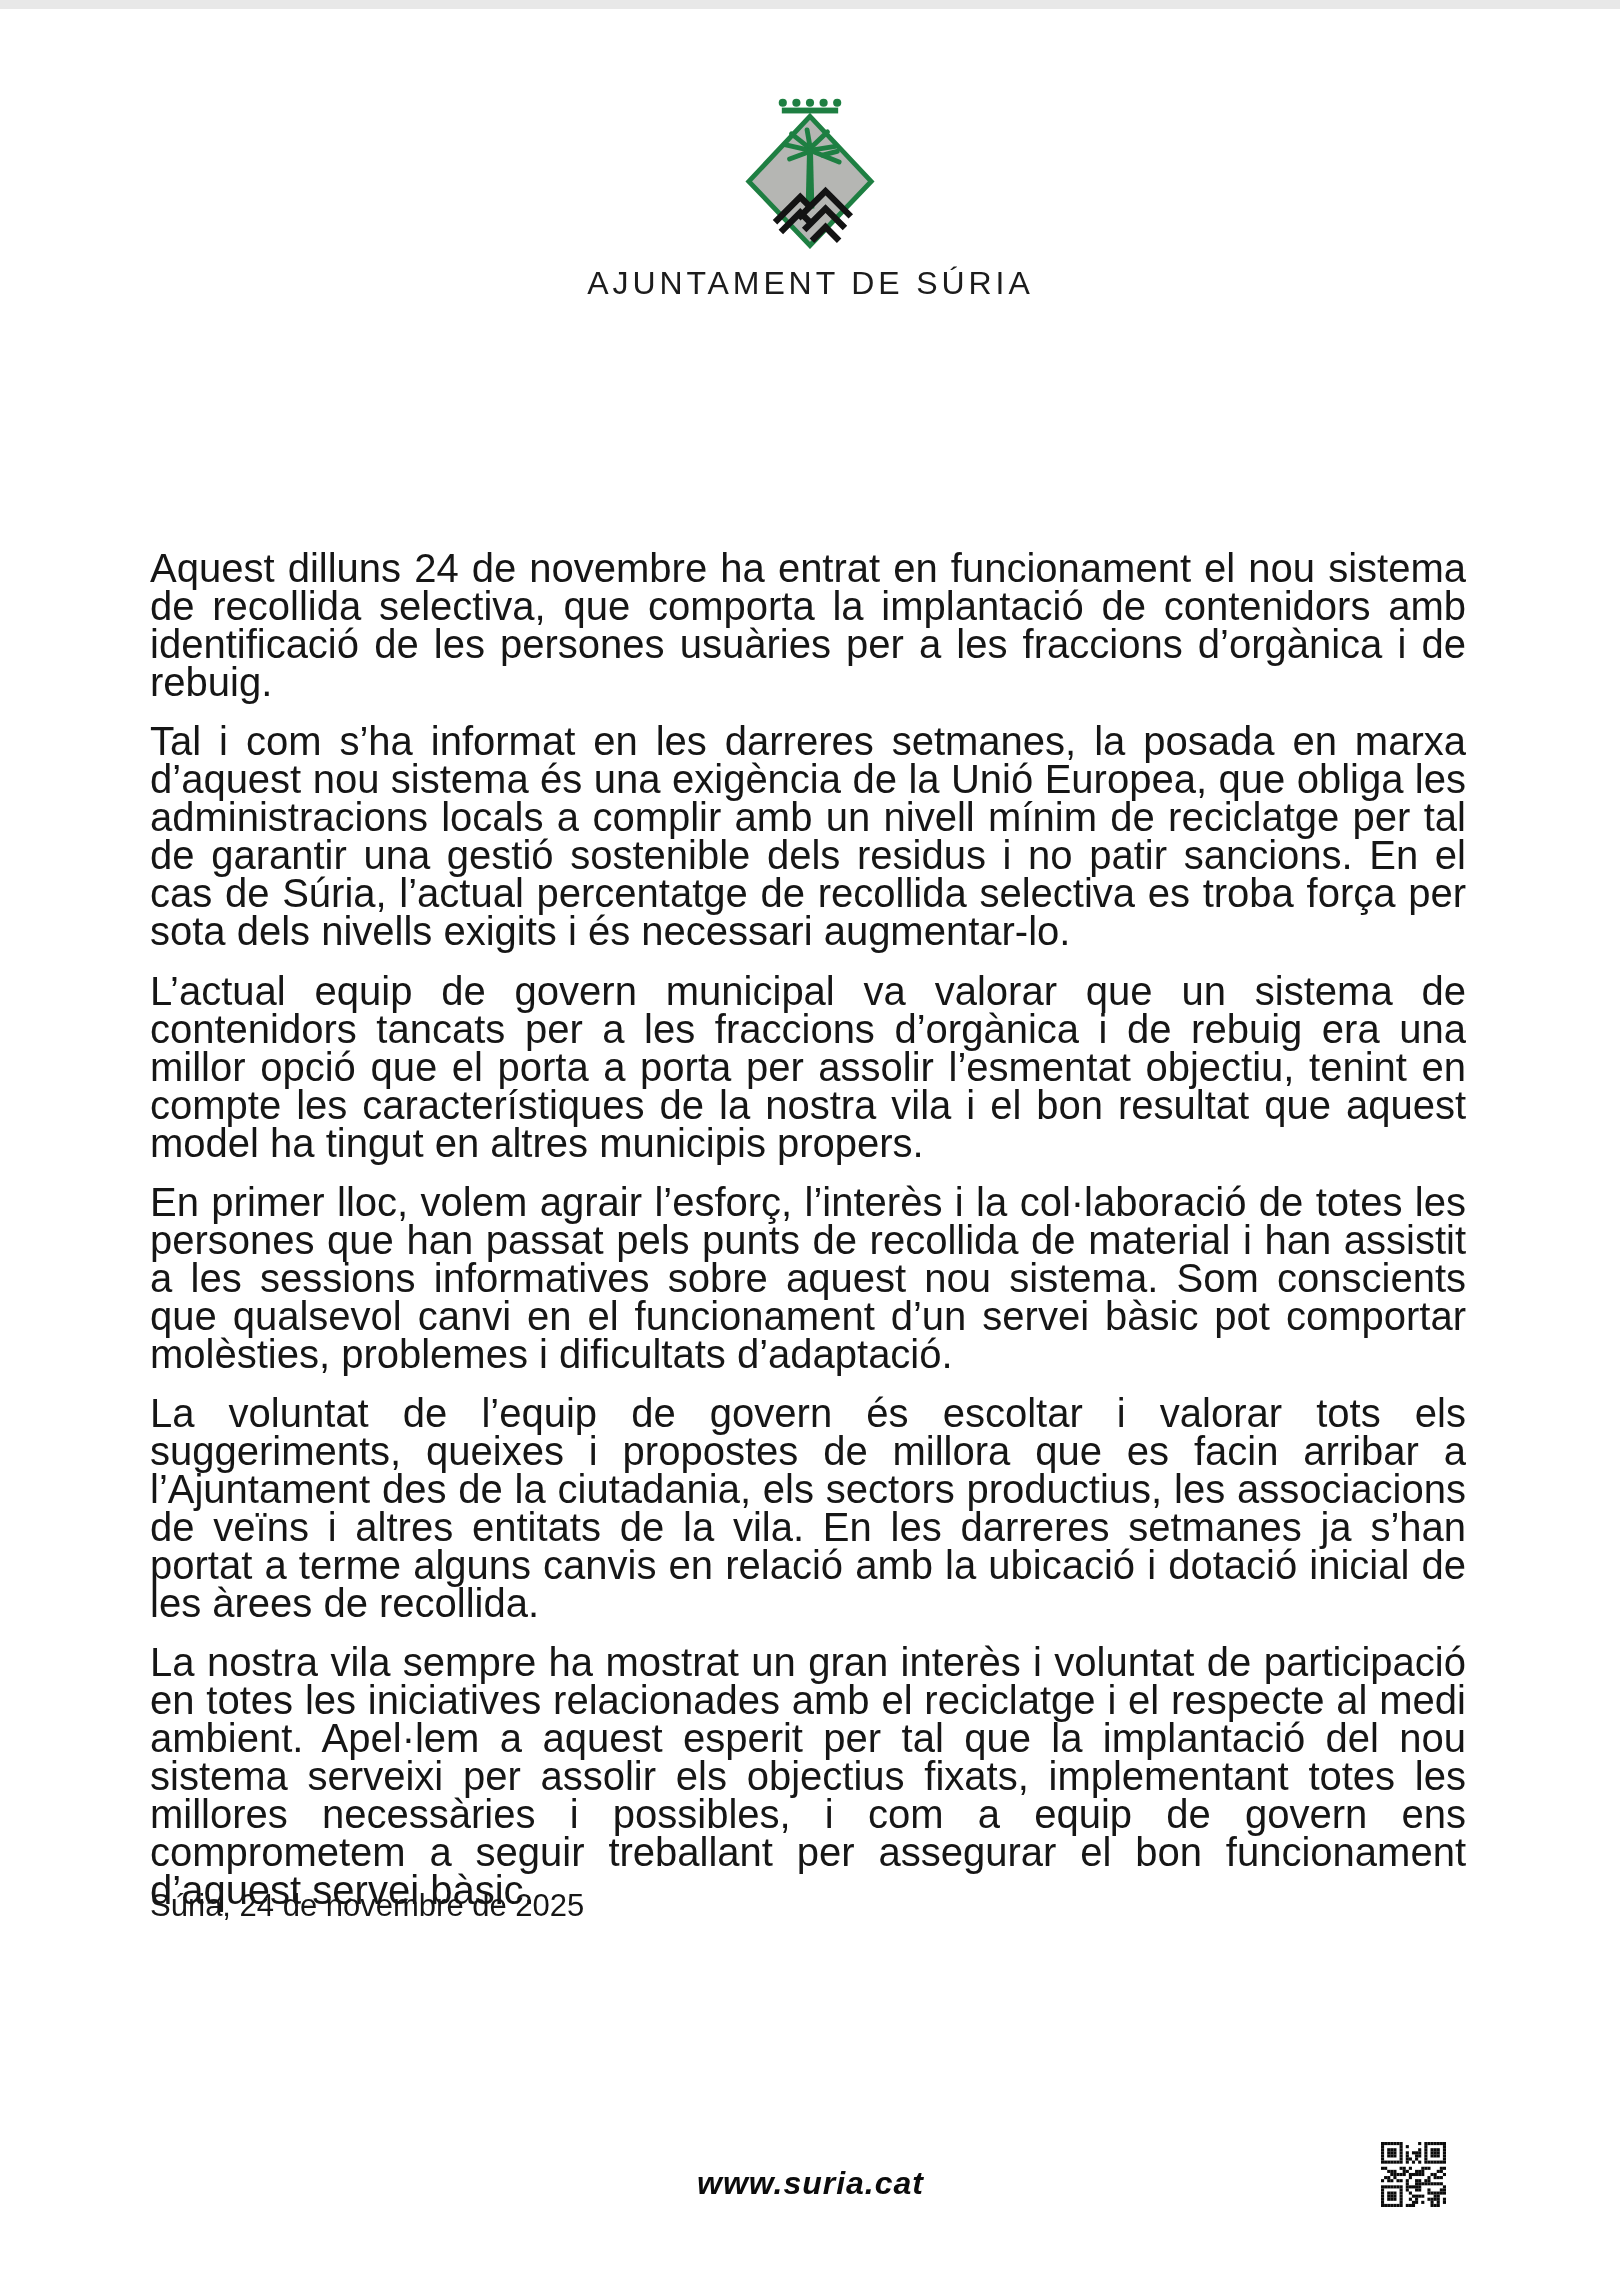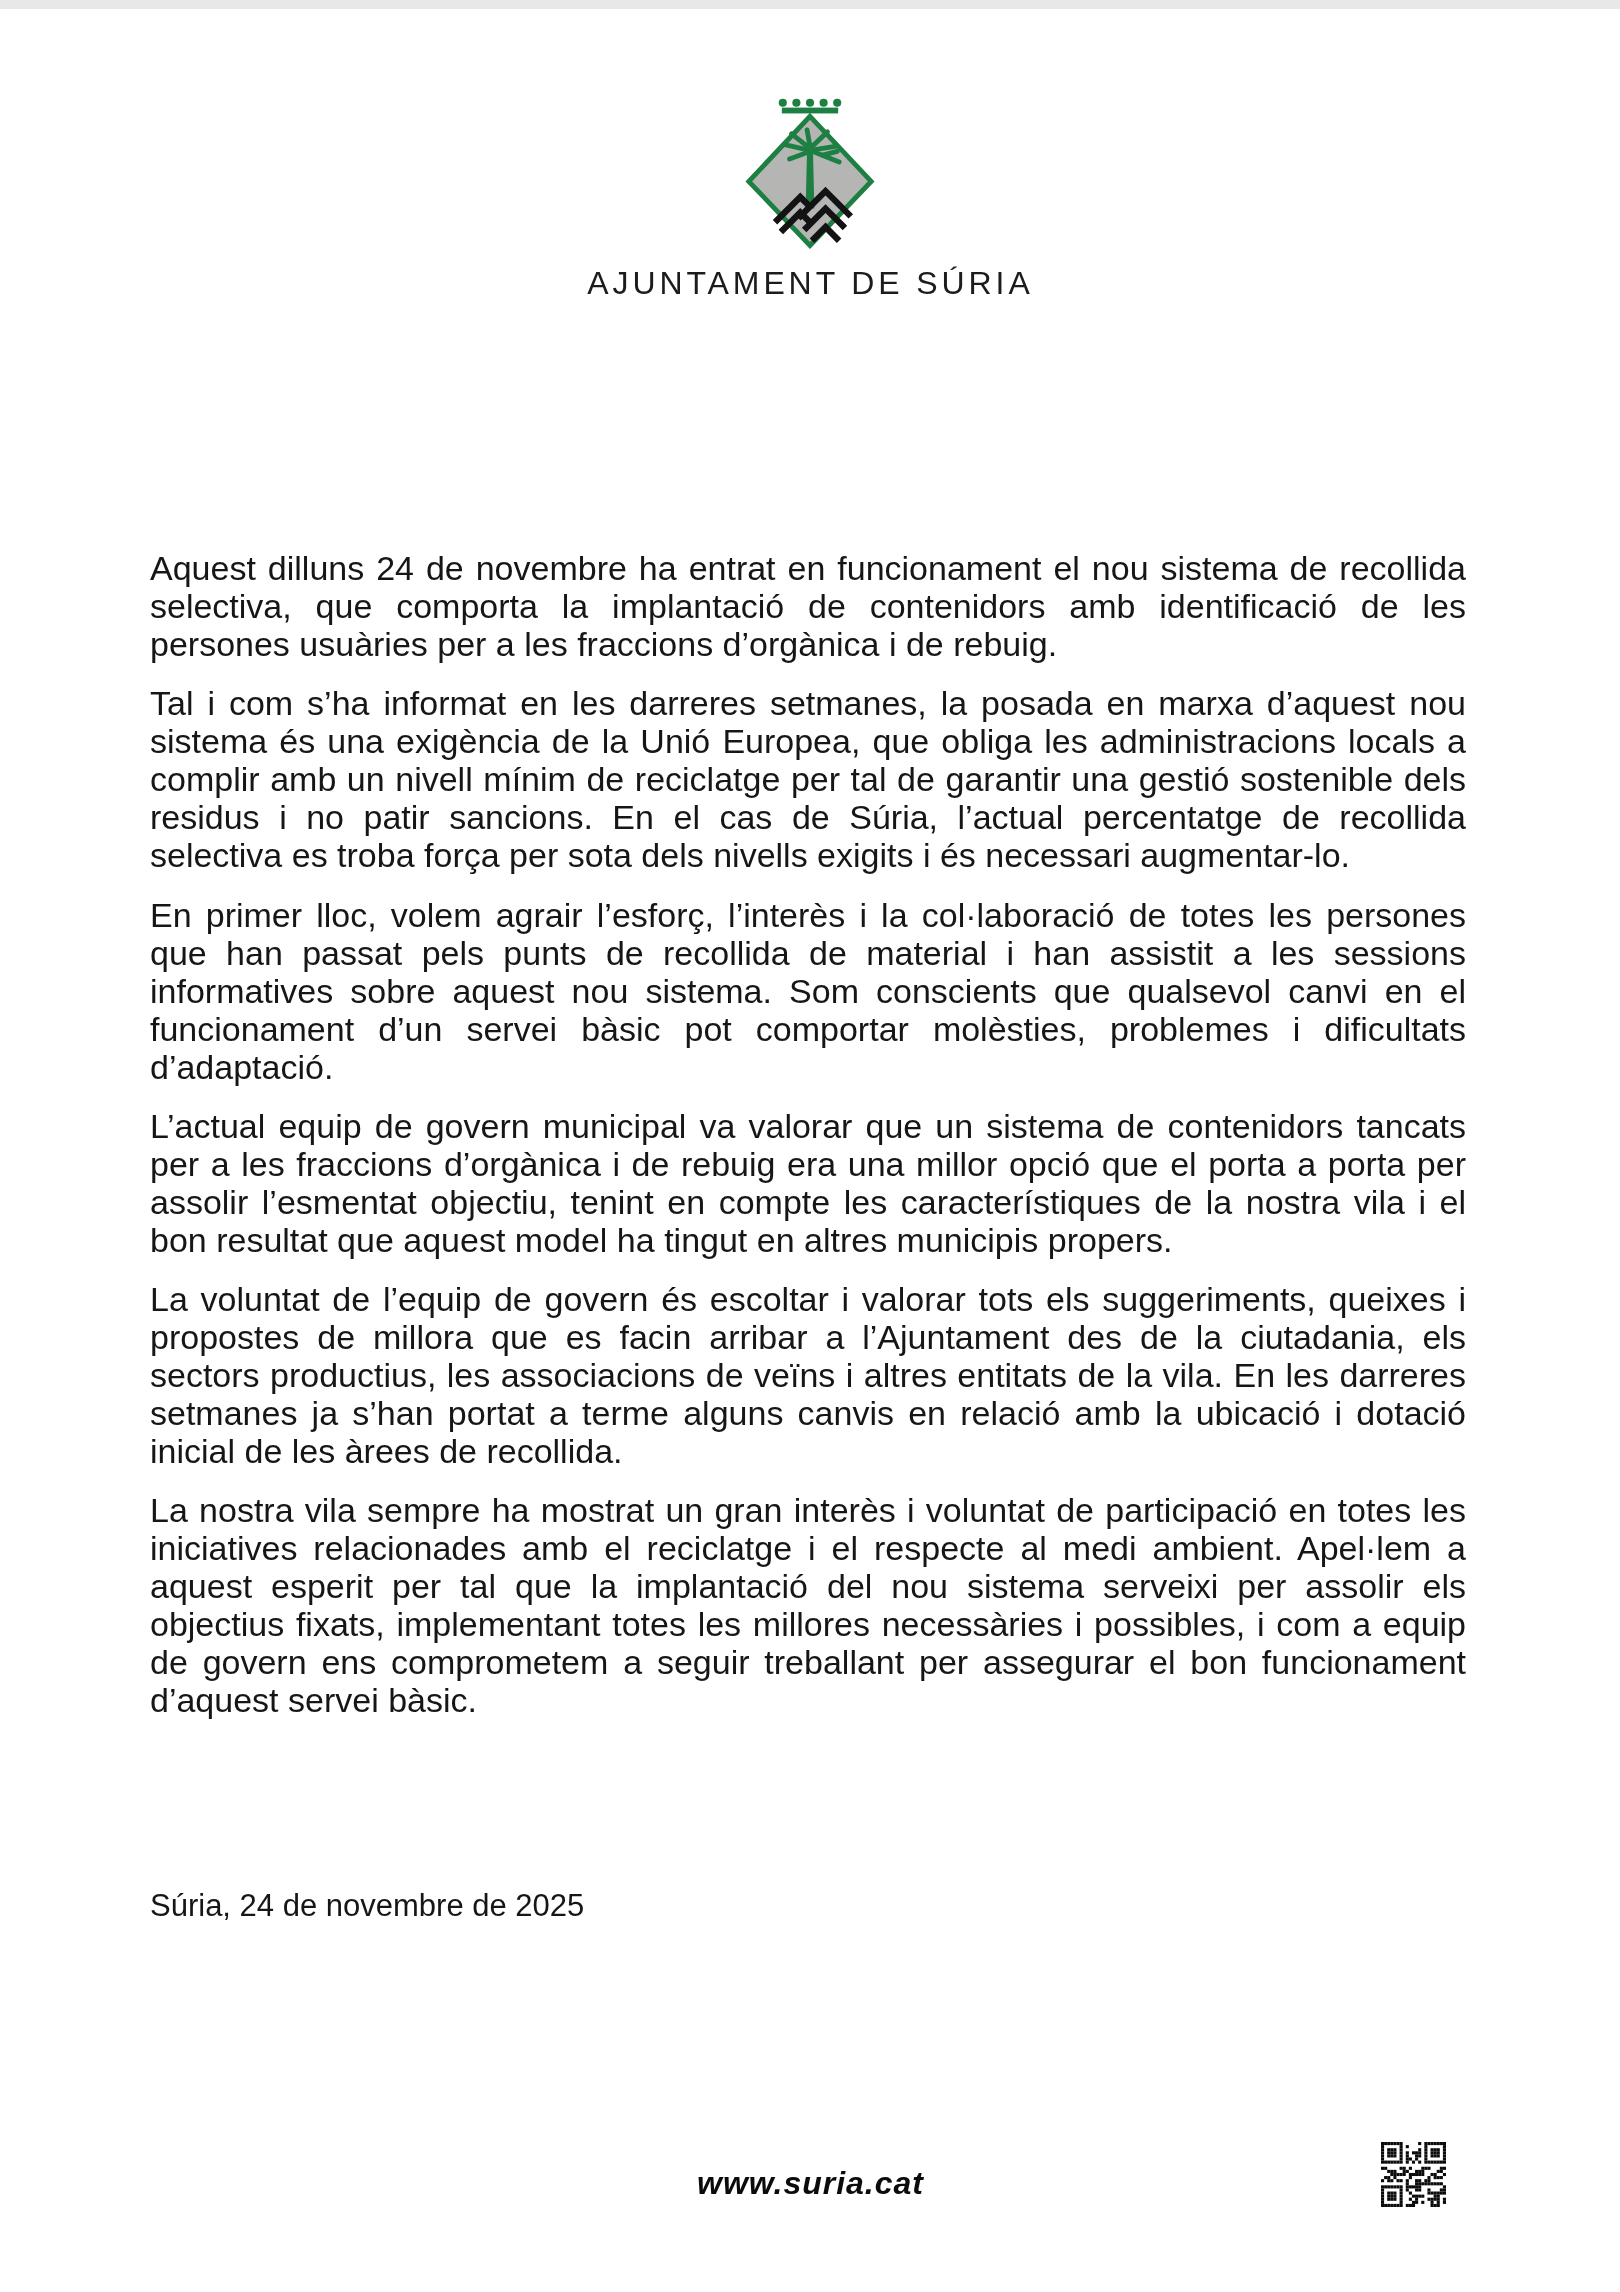--- a/index.html
+++ b/index.html
@@ -51,21 +51,21 @@
     transform-origin:center;
     letter-spacing:-1.9px;
     white-space:nowrap;
   }
   
   .content{
     position:absolute;
     top:540px;
     left:150px;
     width:1316px;
-    font-size:34px;
+    font-size:40px;
     line-height:38px;
     text-align:justify;
     color:#161616;
   }
   .content p{
     margin:0 0 21.3px 0;
   }
   .dateline{
     position:absolute;
     top:1879px;
@@ -134,22 +134,22 @@
       </g>
     </svg>
   </div>
 
   <div class="org-name">AJUNTAMENT DE SÚRIA</div>
 
 
   <div class="content">
     <p>Aquest dilluns 24 de novembre ha entrat en funcionament el nou sistema de recollida selectiva, que comporta la implantació de contenidors amb identificació de les persones usuàries per a les fraccions d’orgànica i de rebuig.</p>
     <p>Tal i com s’ha informat en les darreres setmanes, la posada en marxa d’aquest nou sistema és una exigència de la Unió Europea, que obliga les administracions locals a complir amb un nivell mínim de reciclatge per tal de garantir una gestió sostenible dels residus i no patir sancions. En el cas de Súria, l’actual percentatge de recollida selectiva es troba força per sota dels nivells exigits i és necessari augmentar-lo.</p>
+    <p>L’actual equip de govern municipal va valorar que un sistema de contenidors tancats per a les fraccions d’orgànica i de rebuig era una millor opció que el porta a porta per assolir l’esmentat objectiu, tenint en compte les característiques de la nostra vila i el bon resultat que aquest model ha tingut en altres municipis propers.</p>
     <p>En primer lloc, volem agrair l’esforç, l’interès i la col·laboració de totes les persones que han passat pels punts de recollida de material i han assistit a les sessions informatives sobre aquest nou sistema. Som conscients que qualsevol canvi en el funcionament d’un servei bàsic pot comportar molèsties, problemes i dificultats d’adaptació.</p>
-    <p>L’actual equip de govern municipal va valorar que un sistema de contenidors tancats per a les fraccions d’orgànica i de rebuig era una millor opció que el porta a porta per assolir l’esmentat objectiu, tenint en compte les característiques de la nostra vila i el bon resultat que aquest model ha tingut en altres municipis propers.</p>
     <p>La voluntat de l’equip de govern és escoltar i valorar tots els suggeriments, queixes i propostes de millora que es facin arribar a l’Ajuntament des de la ciutadania, els sectors productius, les associacions de veïns i altres entitats de la vila. En les darreres setmanes ja s’han portat a terme alguns canvis en relació amb la ubicació i dotació inicial de les àrees de recollida.</p>
     <p>La nostra vila sempre ha mostrat un gran interès i voluntat de participació en totes les iniciatives relacionades amb el reciclatge i el respecte al medi ambient. Apel·lem a aquest esperit per tal que la implantació del nou sistema serveixi per assolir els objectius fixats, implementant totes les millores necessàries i possibles, i com a equip de govern ens comprometem a seguir treballant per assegurar el bon funcionament d’aquest servei bàsic.</p>
   </div>
 
   <div class="dateline">Súria, 24 de novembre de 2025</div>
 
   <div class="footer-site">www.suria.cat</div>
 
   <div class="qr">
     <svg viewBox="0 0 63 63" xmlns="http://www.w3.org/2000/svg">

